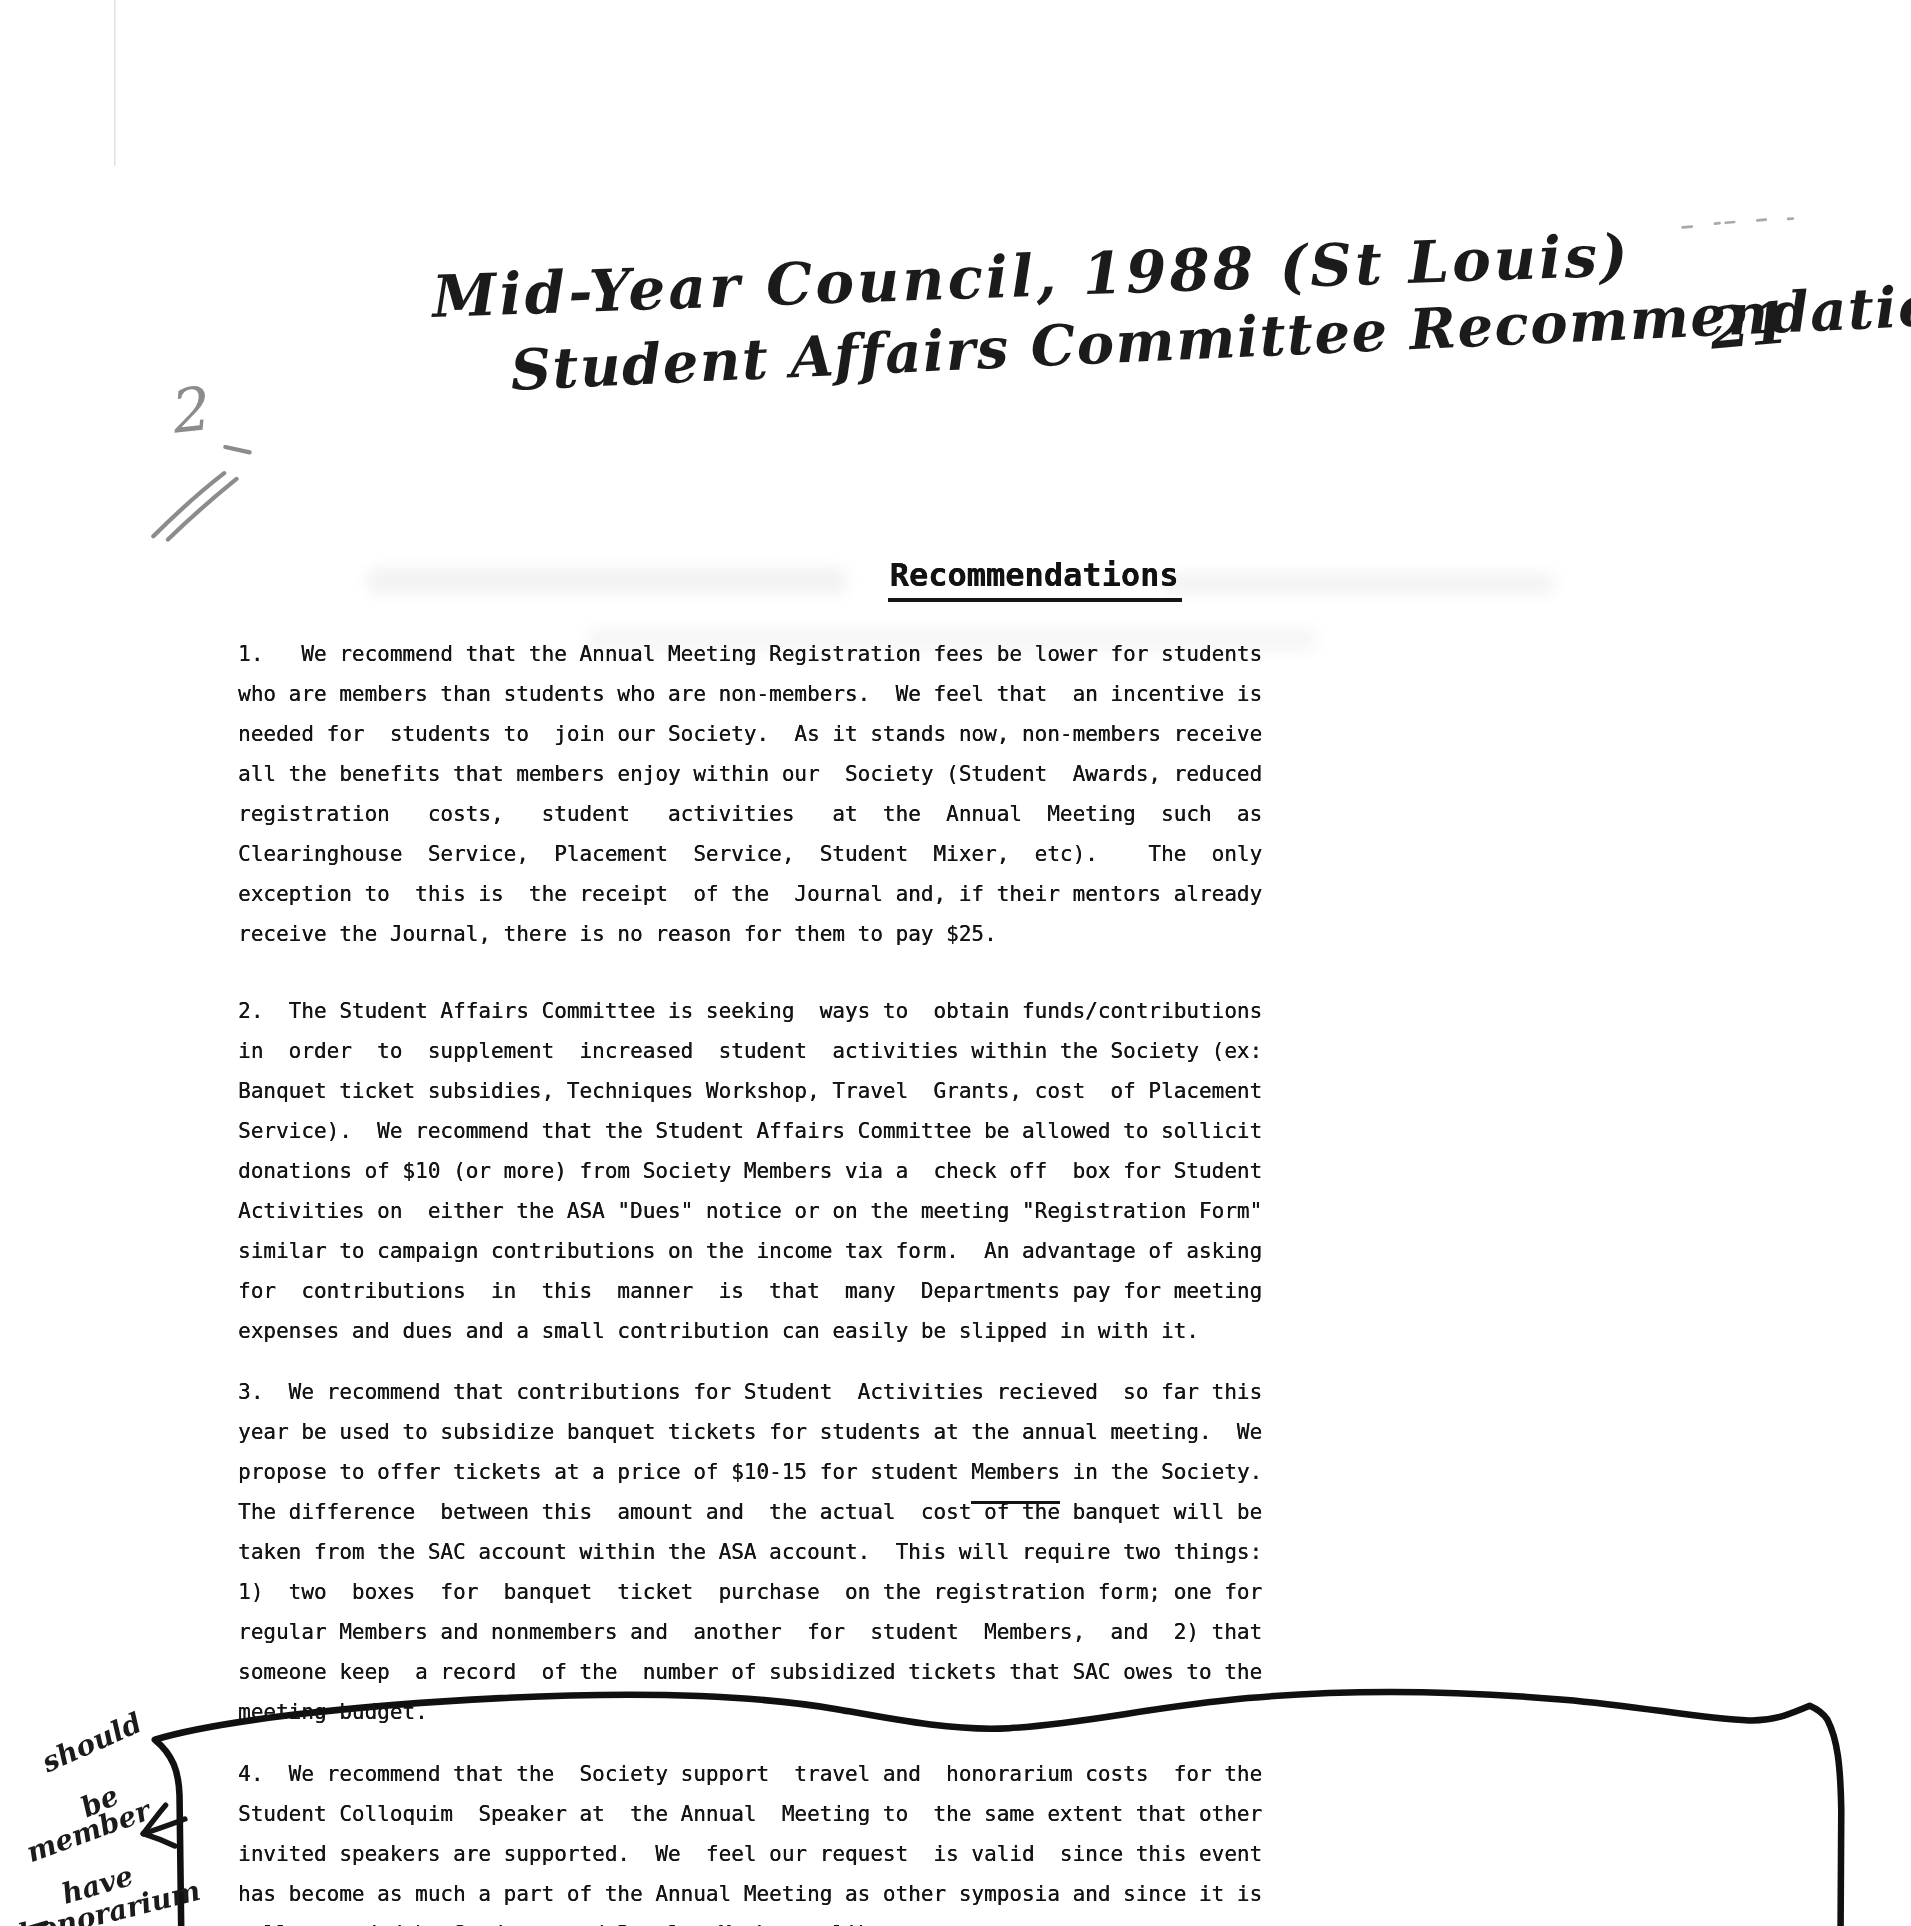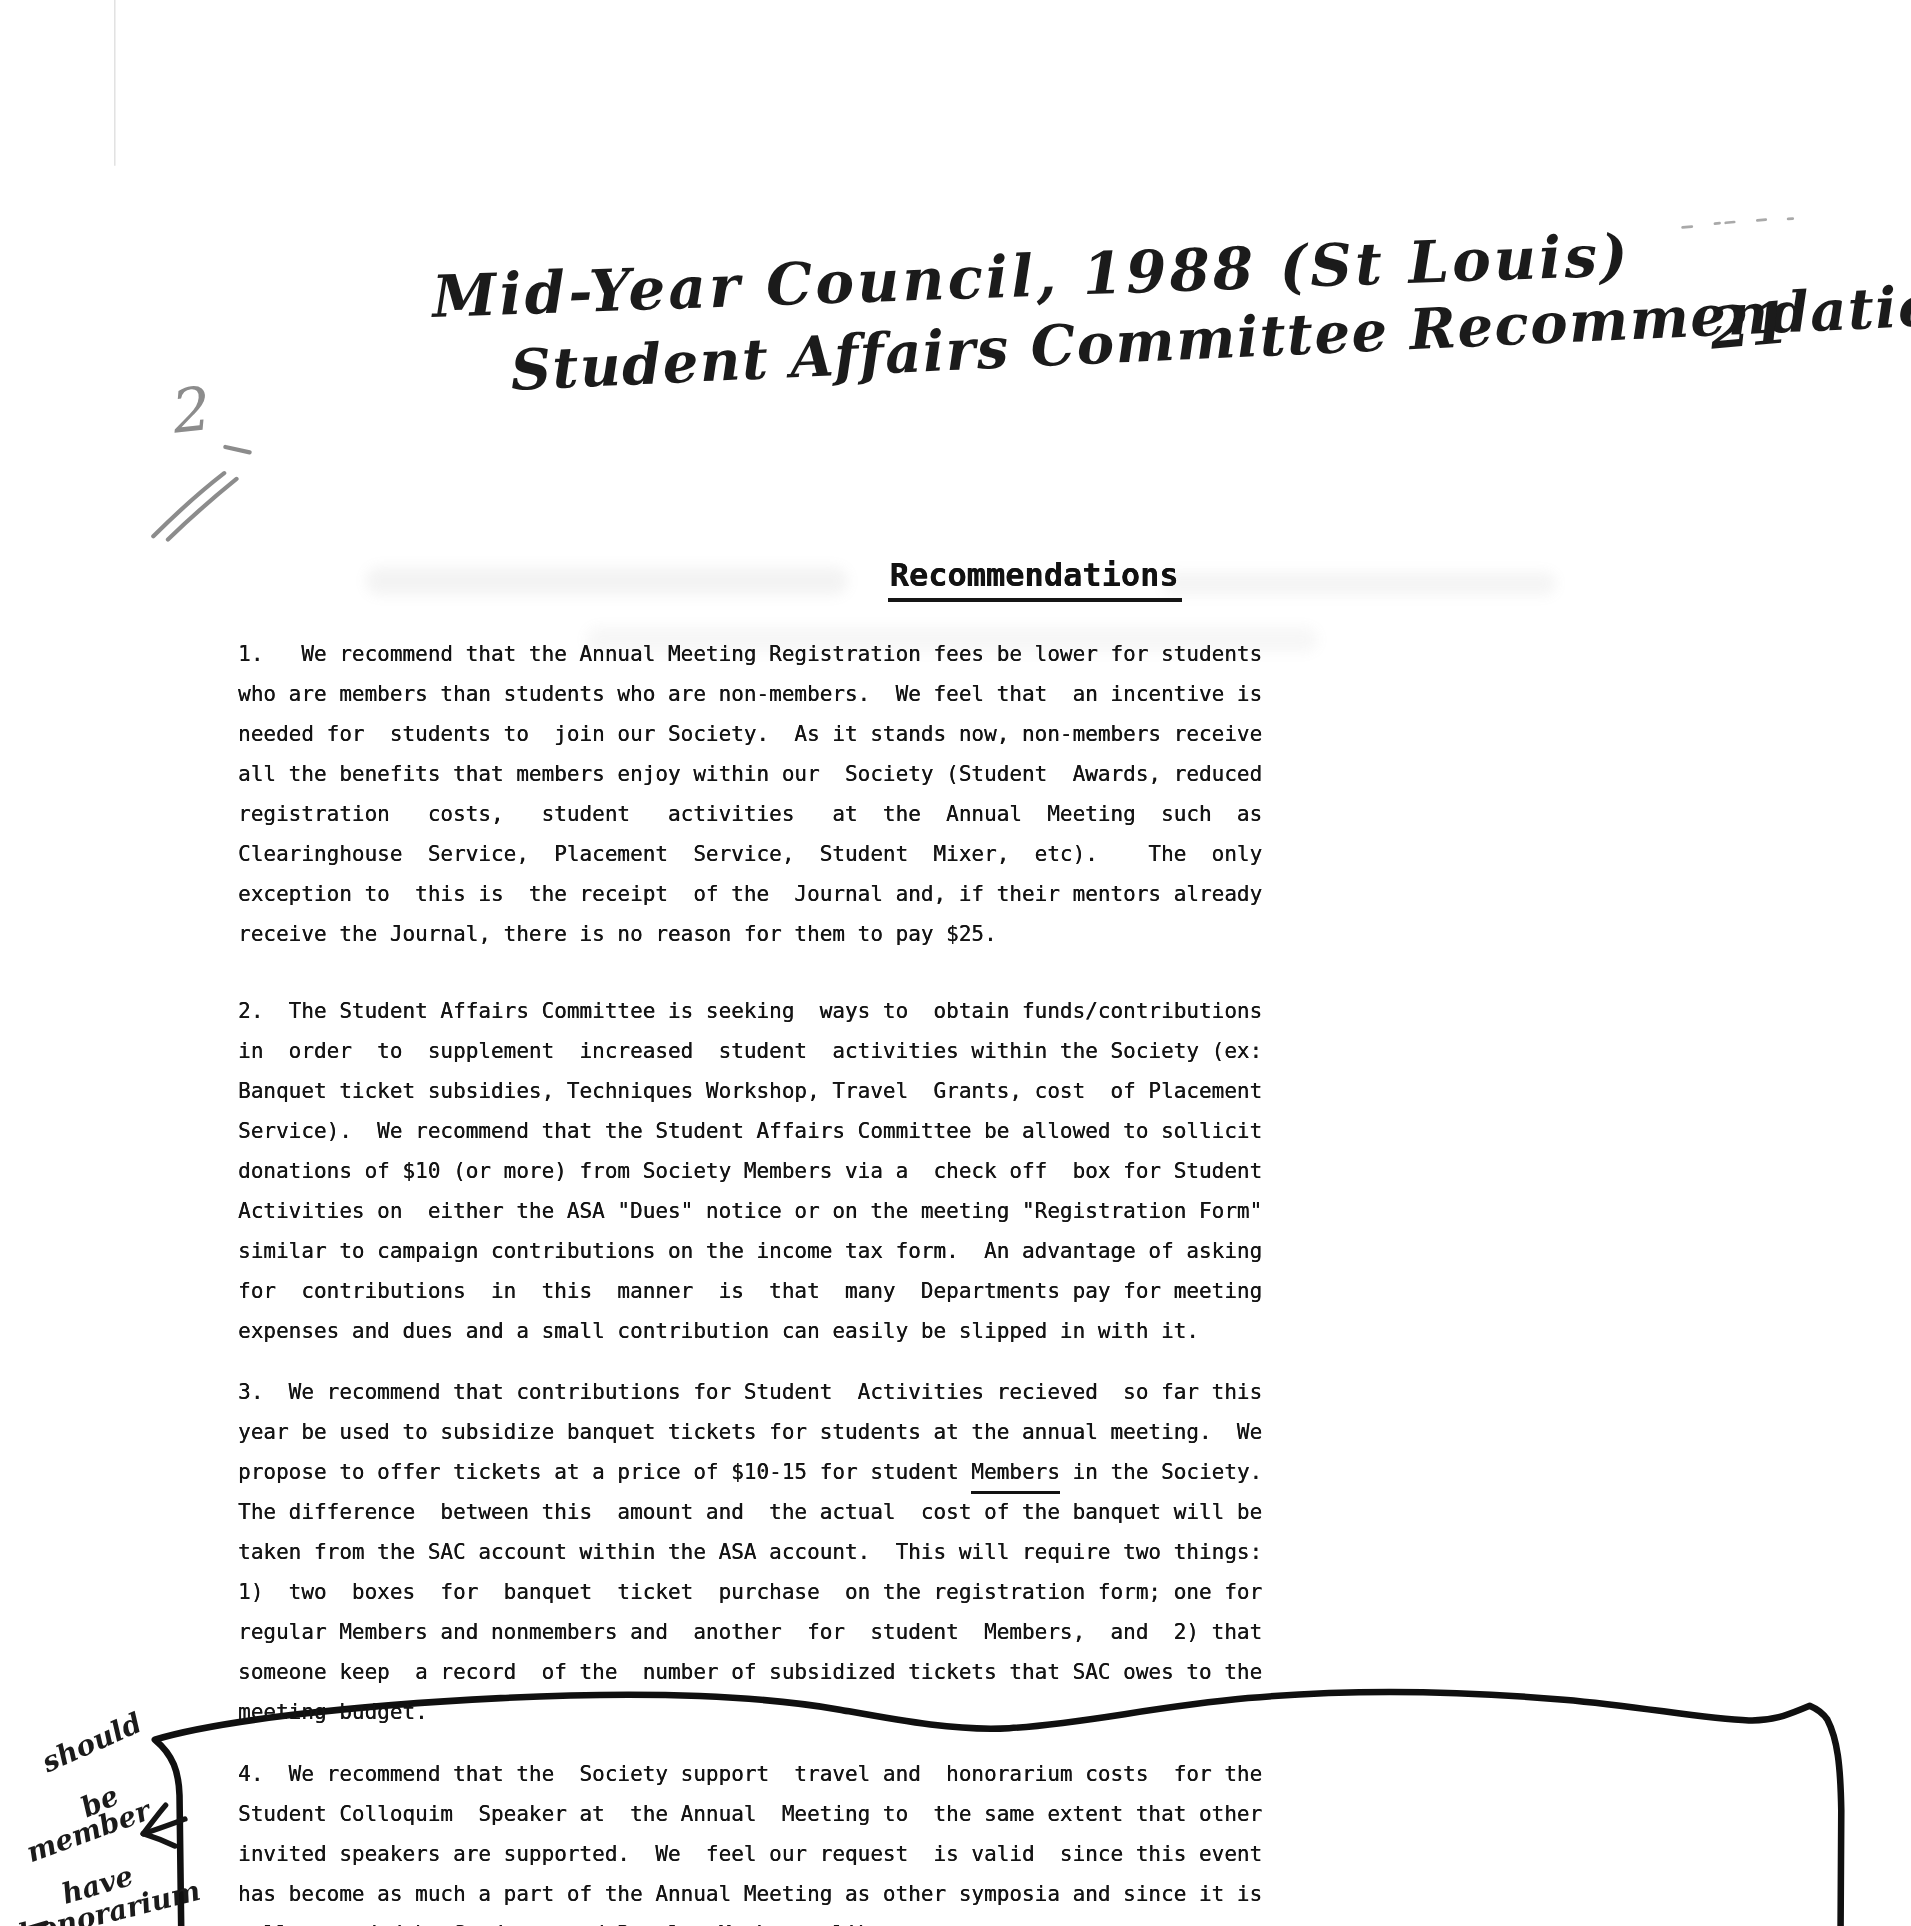--- a/index.html
+++ b/index.html
@@ -11,21 +11,21 @@
     font-family:"DejaVu Sans Mono",monospace;
   }
   
   .para{
     position:absolute;left:238px;width:1579px;
     font-size:21px;line-height:40px;
     color:#141414;white-space:pre;
     text-shadow:0.3px 0 #141414;
   }
   .typed-line{white-space:pre;}
-  .typed-line .u{border-bottom:3.5px solid #121212;padding-bottom:7px;}
+  .typed-line .u{border-bottom:3.5px solid #121212;padding-bottom:17px;}
   
   .doc-title{
     position:absolute;left:888px;top:556px;
     font-size:32px;font-weight:bold;color:#121212;
     text-shadow:0.4px 0 #121212;
     border-bottom:4.2px solid #151515;
     padding:0 3.9px 3.9px 1.5px;
     white-space:pre;
   }
   

